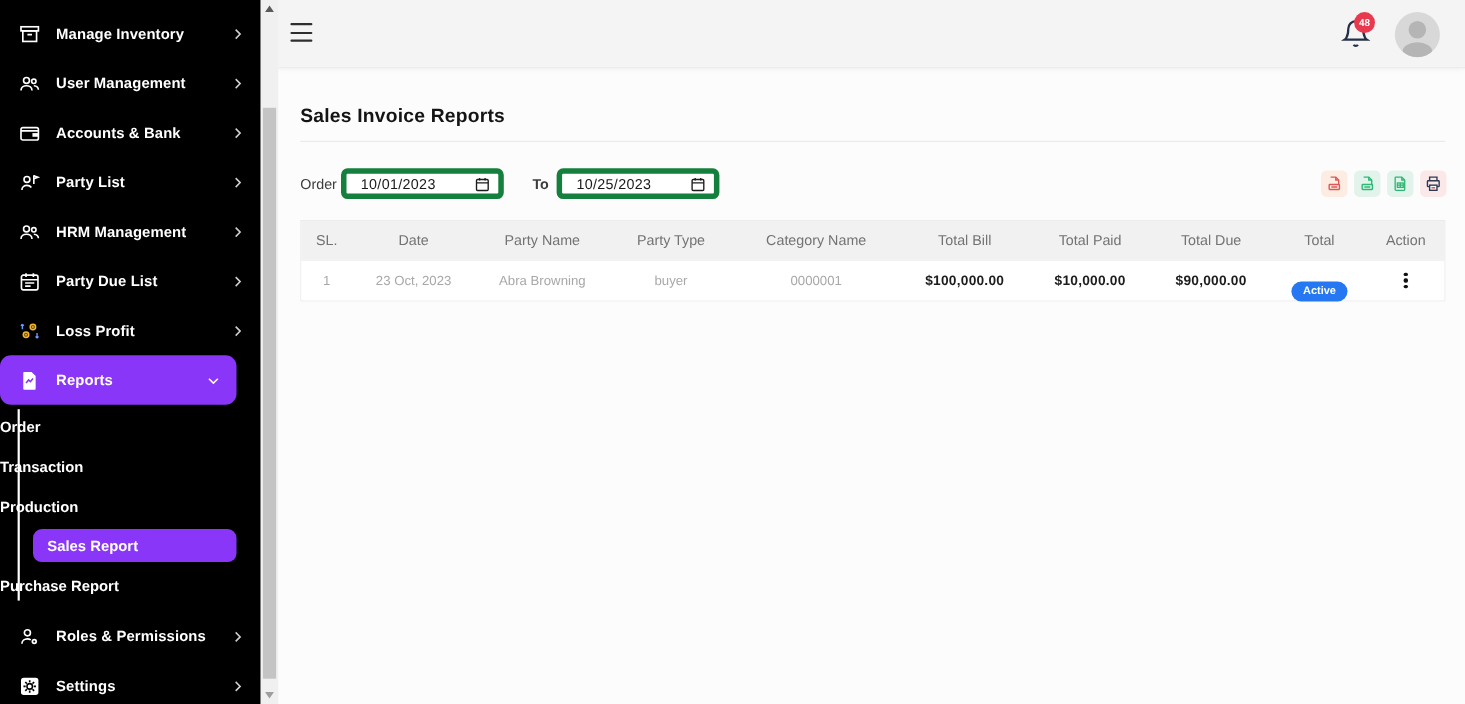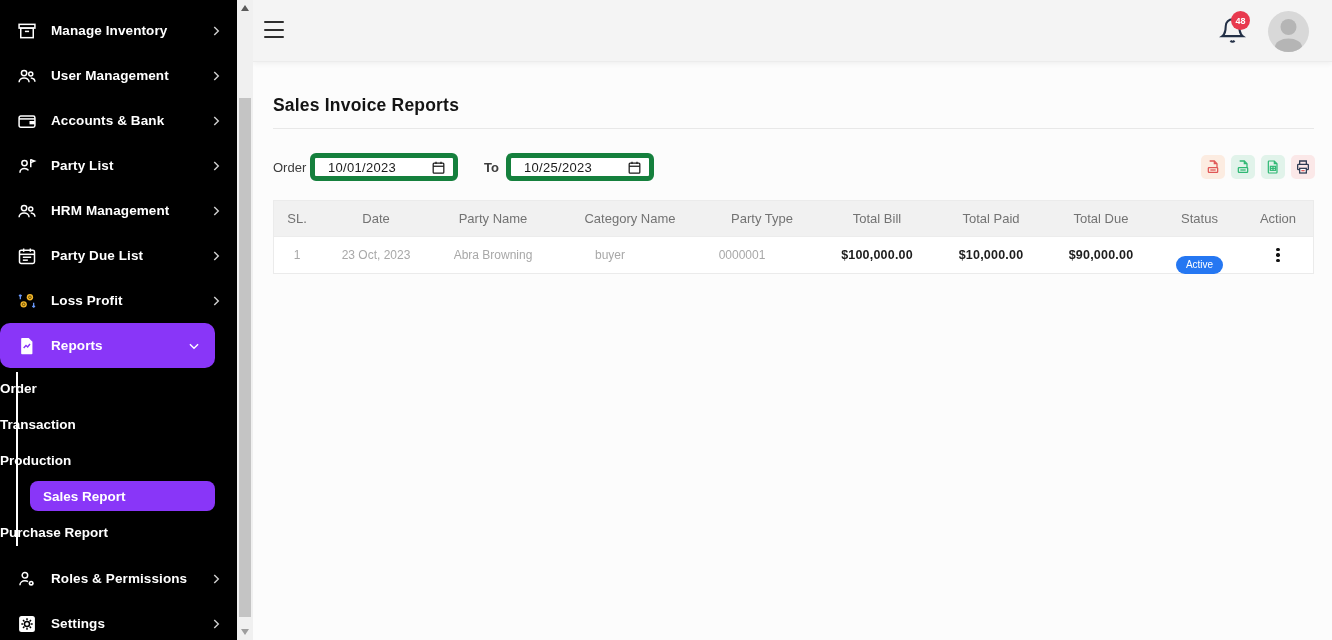--- a/index.html
+++ b/index.html
@@ -54,21 +54,21 @@
   
   .table { position:absolute; left:20px; top:200px; width:1041px; background:#fff; border:1px solid #ebebeb; }
   .thead { display:flex; background:#f1f1f1; height:35px; }
   .trow { display:flex; background:#fff; height:37px; border-top:1px solid #ececec; }
   .cell { display:flex; align-items:center; justify-content:center; text-align:center; }
   .thead .cell { font-size:13px; color:#737373; font-weight:500; }
   .c0{width:46px;} .c1{width:112px;} .c2{width:122px;} .c3{width:112px;} .c4{width:152px;}
   .c5{width:118px;} .c6{width:110px;} .c7{width:110px;} .c8{width:87px;} .c9{width:70px;}
   .muted { font-size:12px; color:#a8a8a8; }
   .money { font-size:12.5px; color:#1d1d1d; font-weight:700; letter-spacing:.2px; }
-  .badge { background:#2577f2; color:#fff; font-size:10px; font-weight:400; border-radius:10px; padding:4px 10px; line-height:1;margin-top:20px; }
+  .badge { background:#2577f2; color:#fff; font-size:10px; font-weight:700; border-radius:10px; padding:4px 10px; line-height:1;margin-top:20px; }
   .kebab { display:flex; flex-direction:column; gap:2px; cursor:pointer; padding:4px; }
   .kebab i { width:3.4px; height:3.4px; background:#121212; border-radius:50%; }
 </style>
 </head>
 <body>
 
 <div class="app">
 
   <nav class="sidebar">
 
@@ -363,26 +363,26 @@
           <rect x="7" y="14" width="10" height="7" fill="#fff"></rect>
           <line x1="9.5" y1="17.5" x2="14.5" y2="17.5" stroke="#e05656"></line>
         </svg>
     </button>
 
     <div class="table">
       <div class="thead">
         <div class="cell c0">SL.</div>
         <div class="cell c1">Date</div>
         <div class="cell c2">Party Name</div>
+        <div class="cell c3">Party Type</div>
         <div class="cell c4">Category Name</div>
-        <div class="cell c3">Party Type</div>
         <div class="cell c5">Total Bill</div>
         <div class="cell c6">Total Paid</div>
         <div class="cell c7">Total Due</div>
-        <div class="cell c8">Status</div>
+        <div class="cell c8">Total</div>
         <div class="cell c9">Action</div>
       </div>
       <div class="trow">
         <div class="cell c0 muted">1</div>
         <div class="cell c1 muted">23 Oct, 2023</div>
         <div class="cell c2 muted">Abra Browning</div>
         <div class="cell c3 muted">buyer</div>
         <div class="cell c4 muted">0000001</div>
         <div class="cell c5 money">$100,000.00</div>
         <div class="cell c6 money">$10,000.00</div>

